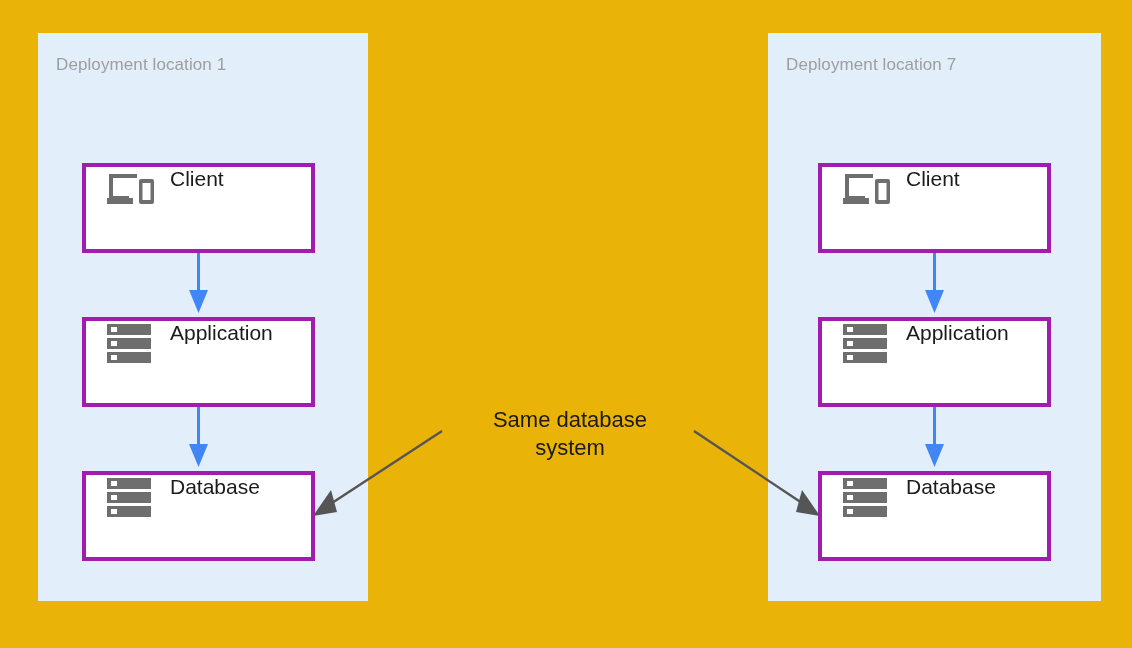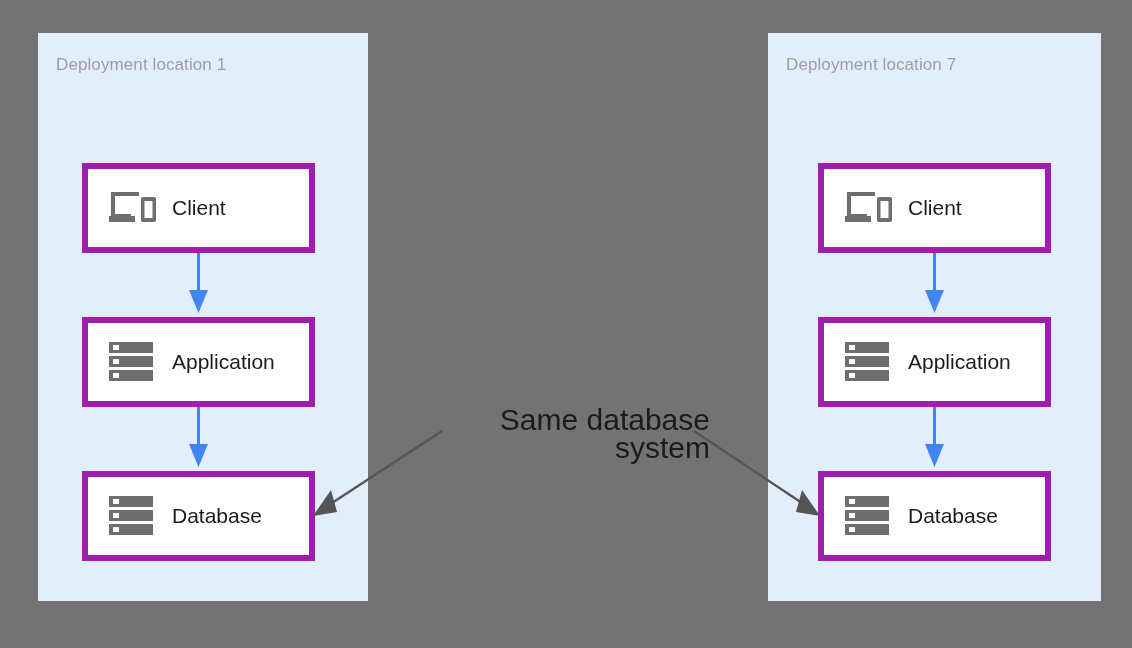--- a/index.html
+++ b/index.html
@@ -10,21 +10,21 @@
   body {
     width: 1132px;
     height: 648px;
     font-family: "Liberation Sans", sans-serif;
     overflow: hidden;
   }
   #canvas {
     position: relative;
     width: 1132px;
     height: 648px;
-    background: #737373;
+    background: #eab308;
   }
 
   
   .zone {
     position: absolute;
     background: #e3eefb;
   }
   #zone-1 { left: 38px;  top: 33px; width: 330px; height: 568px; }
   #zone-2 { left: 768px; top: 33px; width: 333px; height: 568px; }
 
@@ -35,24 +35,23 @@
     font-size: 17px;
     color: #9e9e9e;
     white-space: nowrap;
     letter-spacing: 0.1px;
   }
 
   
   .node {
     position: absolute;
     background: #ffffff;
-    border: 6px solid #a21caf;
+    border: 4px solid #a21caf;
     box-sizing: border-box;
     display: flex;
-    align-items: center;
     height: 90px;
   }
   .node-icon {
     flex: 0 0 auto;
     width: 54px;
     height: 46px;
     margin-left: 18px;
     margin-right: 12px;
     display: flex;
     align-items: center;
@@ -82,22 +81,22 @@
     height: 648px;
     pointer-events: none;
   }
 
   
   #annotation-text {
     position: absolute;
     left: 430px;
     top: 406px;
     width: 280px;
-    text-align: right;
-    font-size: 30px;
+    text-align: center;
+    font-size: 22px;
     line-height: 28px;
     color: #1b1b1b;
   }
 </style>
 </head>
 <body>
 
 <div id="canvas">
 
   <div class="zone" id="zone-1">

